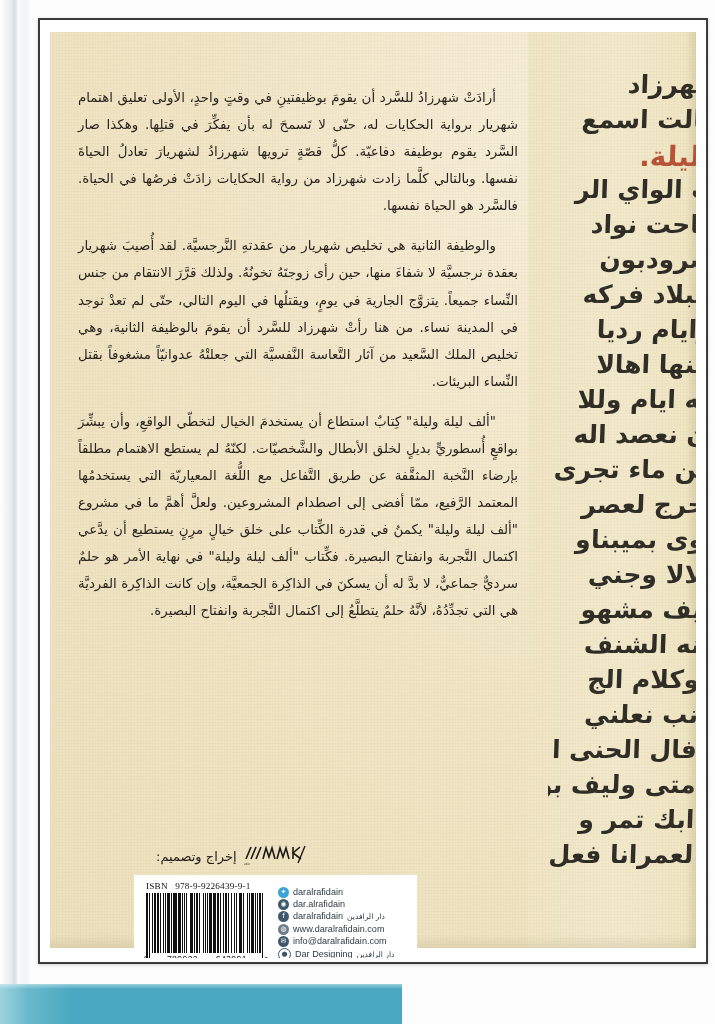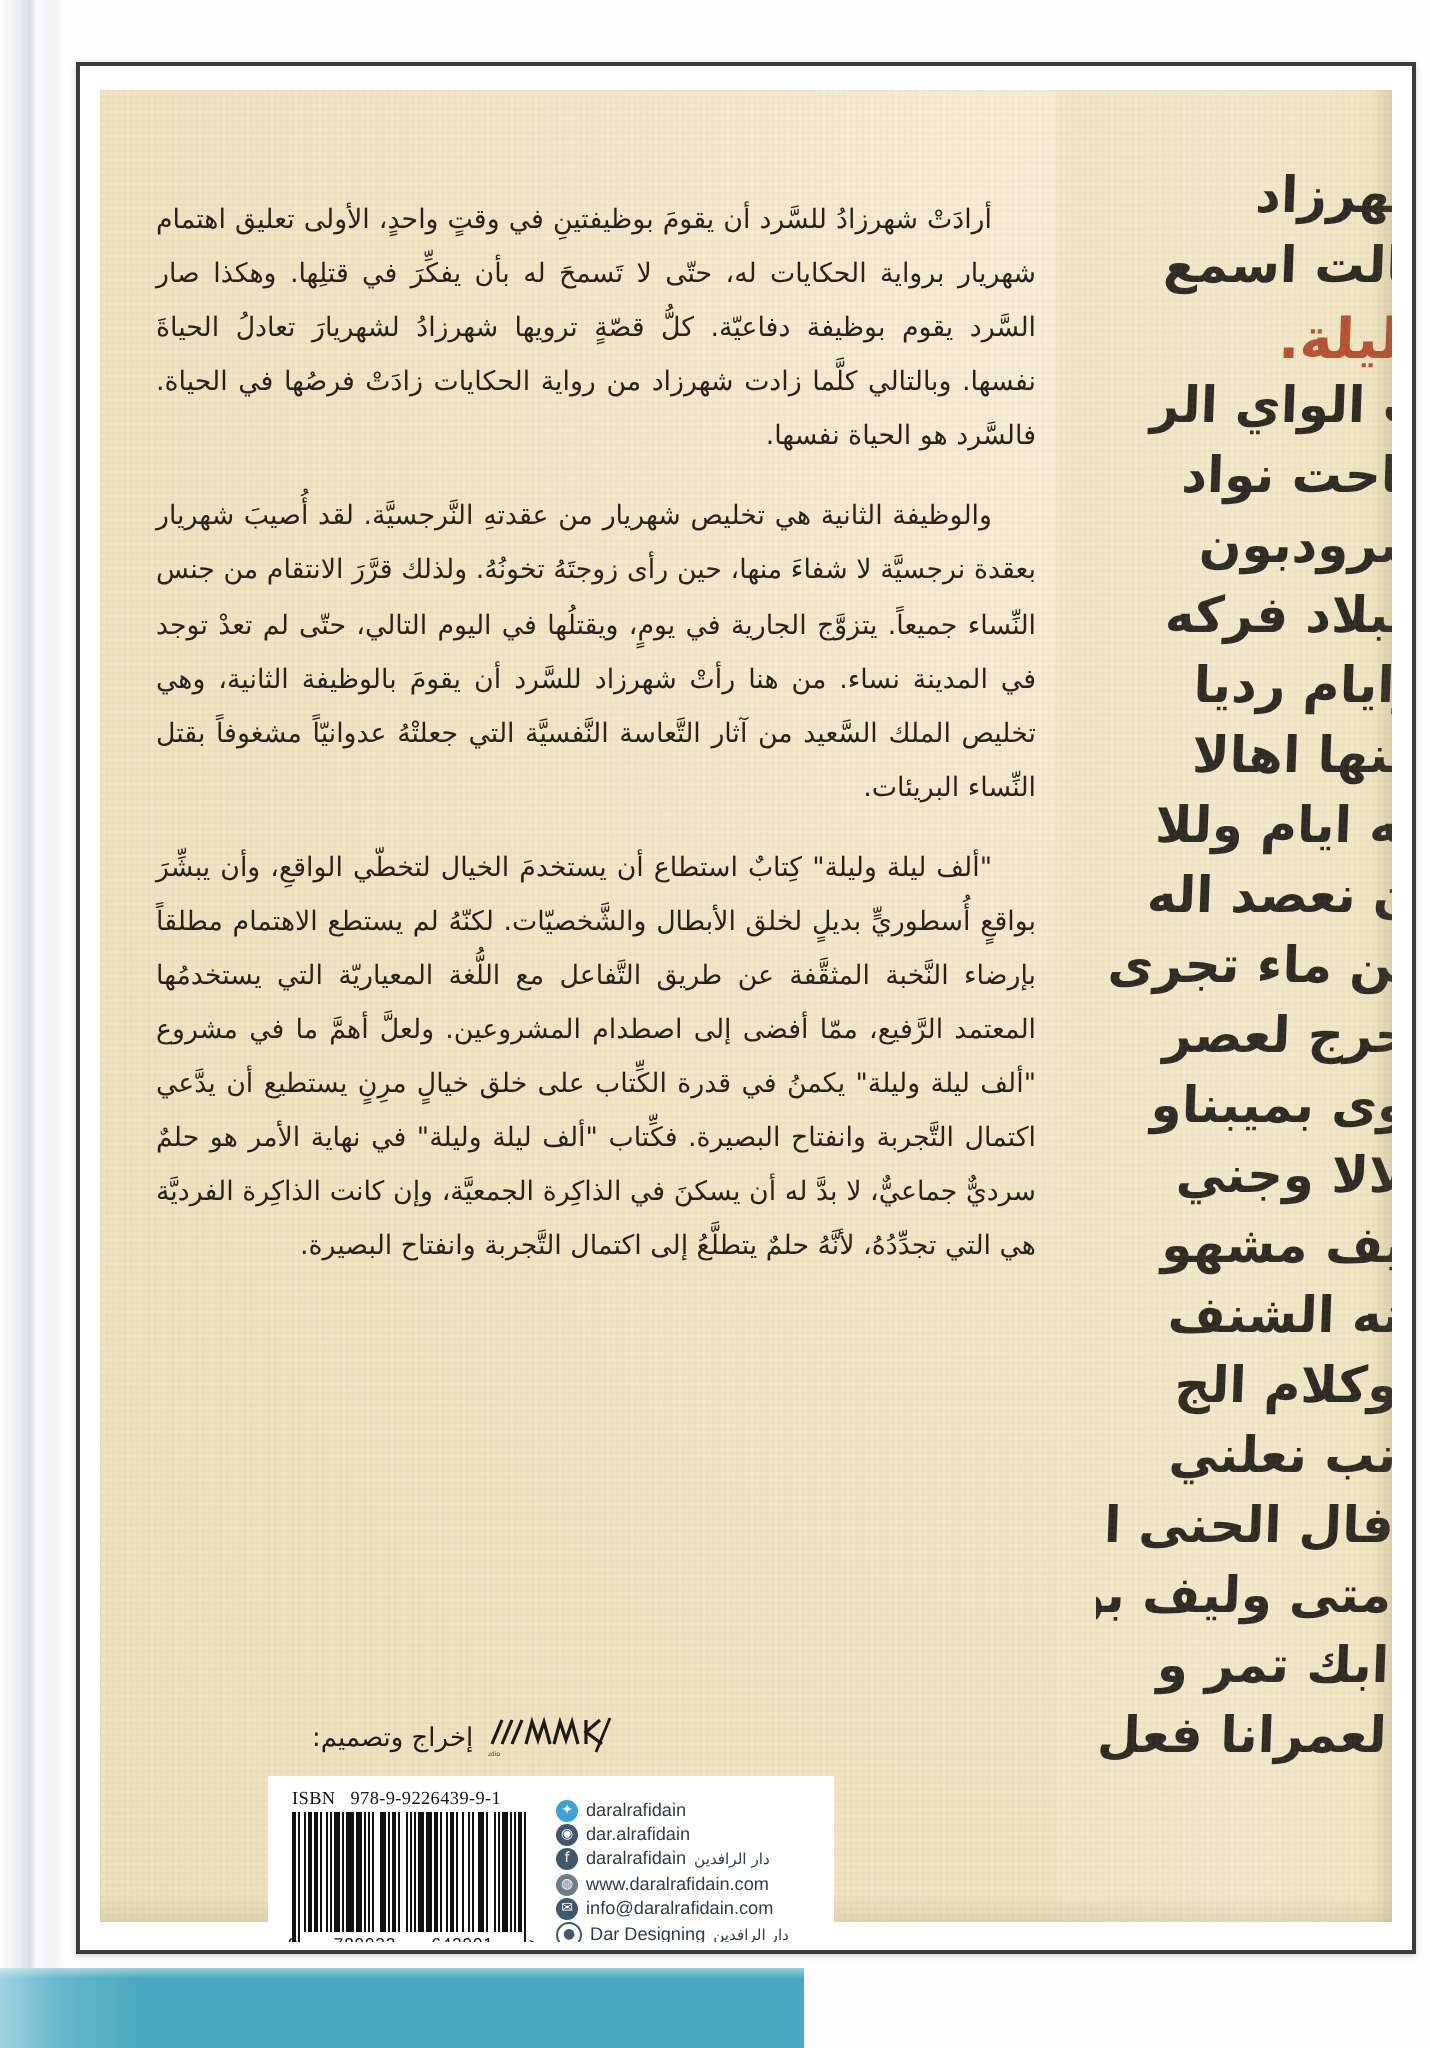--- a/index.html
+++ b/index.html
@@ -58,21 +58,21 @@
     position: absolute;
     left: 0; right: 0; top: 0;
     height: 5px;
     background: linear-gradient(to bottom, rgba(255,255,255,.45), rgba(255,255,255,0));
   }
 
   
   .cover-frame {
     position: absolute;
     left: 38px;
-    top: 31px;
+    top: 18px;
     width: 670px;
     height: 946px;
     border: 2px solid #3a3b3d;
     background: #ffffff;
     box-sizing: border-box;
     box-shadow: 0 1px 3px rgba(0,0,0,.18);
   }
   .cover-inner {
     position: absolute;
     left: 4px;

